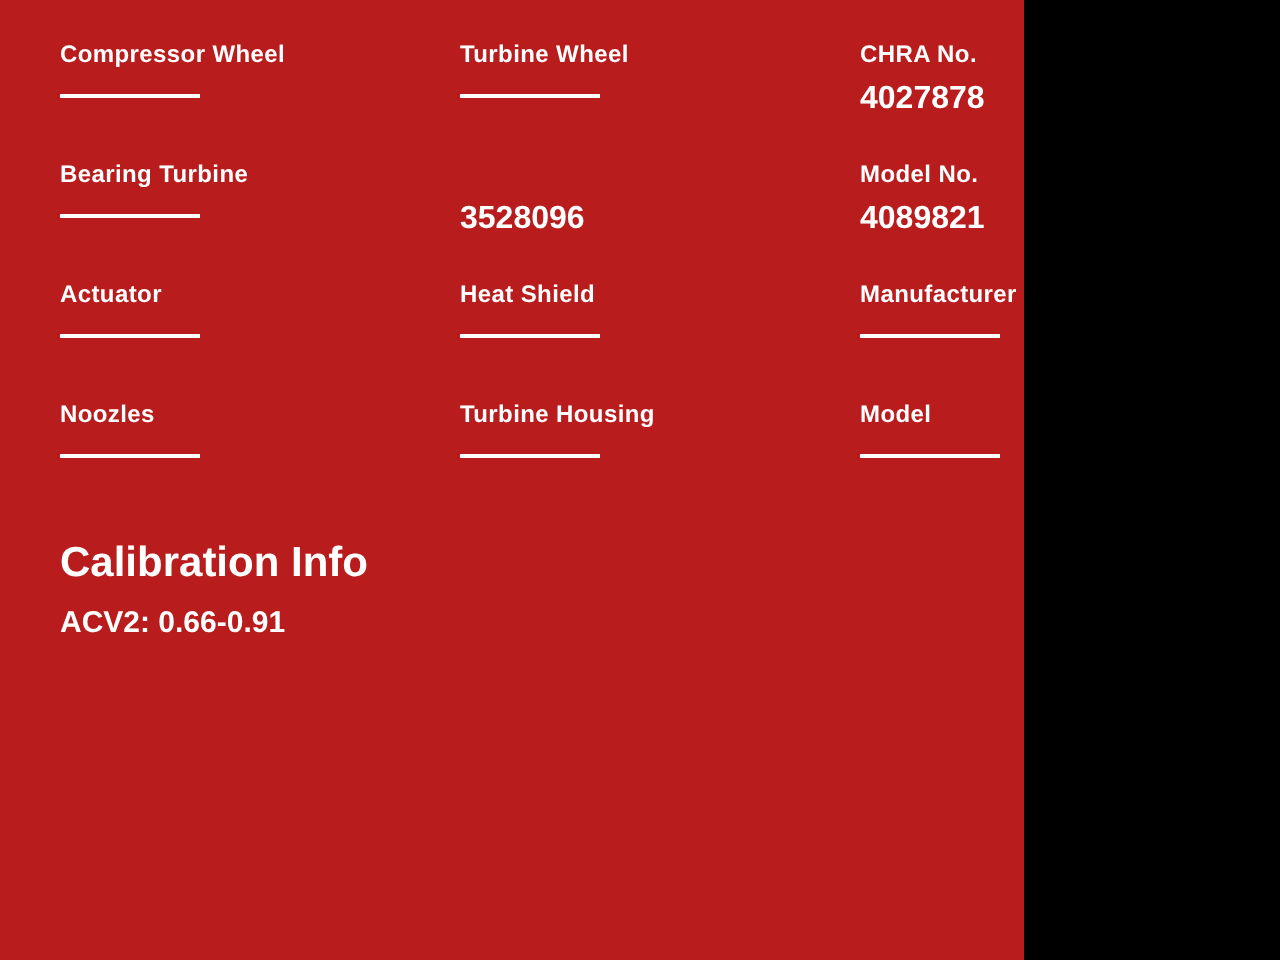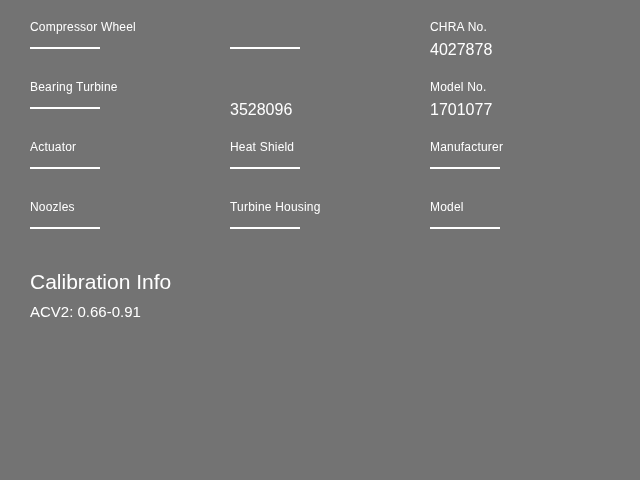--- a/index.html
+++ b/index.html
@@ -1,23 +1,23 @@
 <!DOCTYPE html>
 <html><head>
 <meta charset="utf-8">
 <style>
   html, body { margin: 0; padding: 0; background: #000000; }
   .stage {
     position: relative;
-    width: 640px;
+    width: 512px;
     height: 480px;
-    background: #737373;
+    background: #b91c1c;
     color: #ffffff;
     font-family: "Liberation Sans", sans-serif;
-    font-weight: normal;
+    font-weight: bold;
     overflow: hidden;
   }
   .grid {
     position: absolute;
     left: 30px;
     top: 20px;
     display: grid;
     grid-template-columns: 200px 200px 200px;
     grid-auto-rows: 60px;
   }
@@ -66,20 +66,21 @@
 
   <div class="grid">
 
     <div class="field empty">
       <div class="label">Compressor Wheel</div>
 
       <div class="dash"></div>
     </div>
 
     <div class="field empty">
+      <div class="label">Turbine Wheel</div>
 
       <div class="dash"></div>
     </div>
 
     <div class="field">
       <div class="label">CHRA No.</div>
       <div class="value">4027878</div>
 
     </div>
 
@@ -89,21 +90,21 @@
       <div class="dash"></div>
     </div>
 
     <div class="field">
       <div class="value">3528096</div>
 
     </div>
 
     <div class="field">
       <div class="label">Model No.</div>
-      <div class="value">1701077</div>
+      <div class="value">4089821</div>
 
     </div>
 
     <div class="field empty">
       <div class="label">Actuator</div>
 
       <div class="dash"></div>
     </div>
 
     <div class="field empty">

